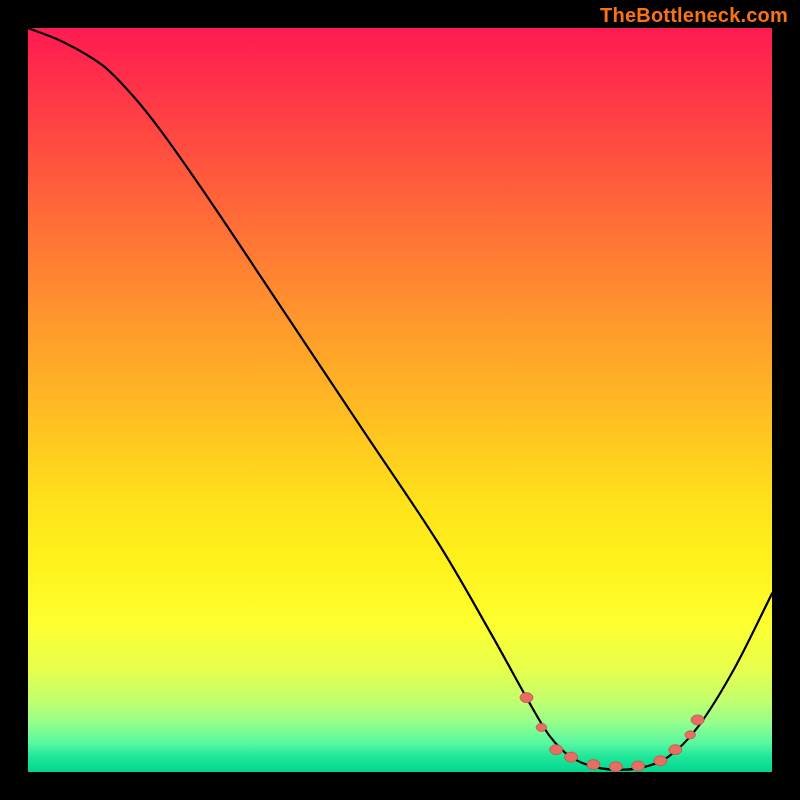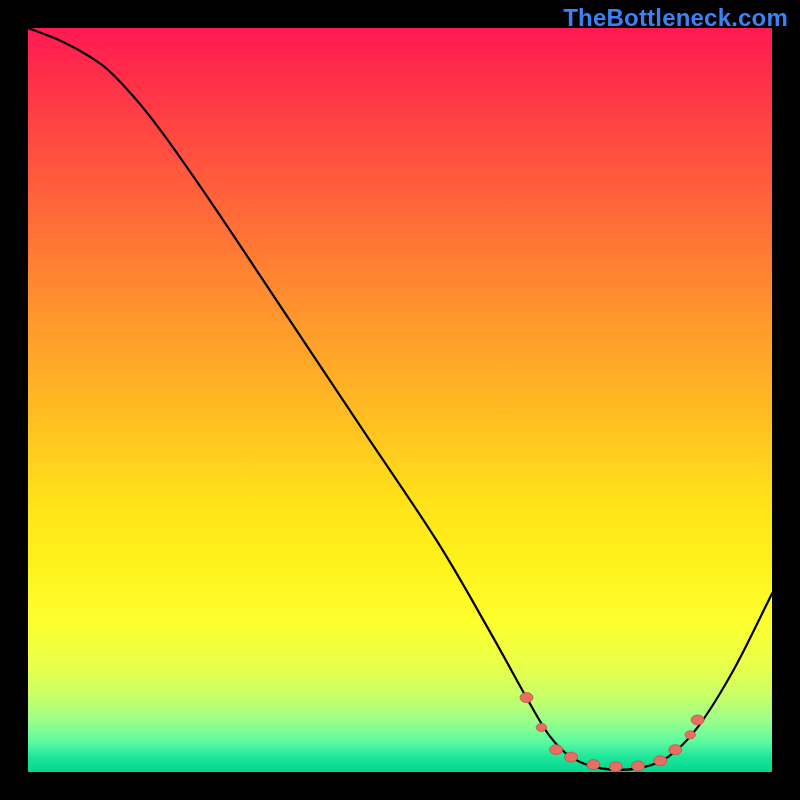--- a/index.html
+++ b/index.html
@@ -14,22 +14,22 @@
   .frame {
     position: relative;
     width: 800px;
     height: 800px;
     background: #000;
   }
   .attribution {
     position: absolute;
     top: 4px;
     right: 12px;
-    color: #3b82f6;
-    font-size: 24px;
+    color: #f97316;
+    font-size: 20px;
     font-weight: 600;
     letter-spacing: 0.2px;
     z-index: 10;
   }
   .plot-area {
     position: absolute;
     left: 28px;
     top: 28px;
     width: 744px;
     height: 744px;

